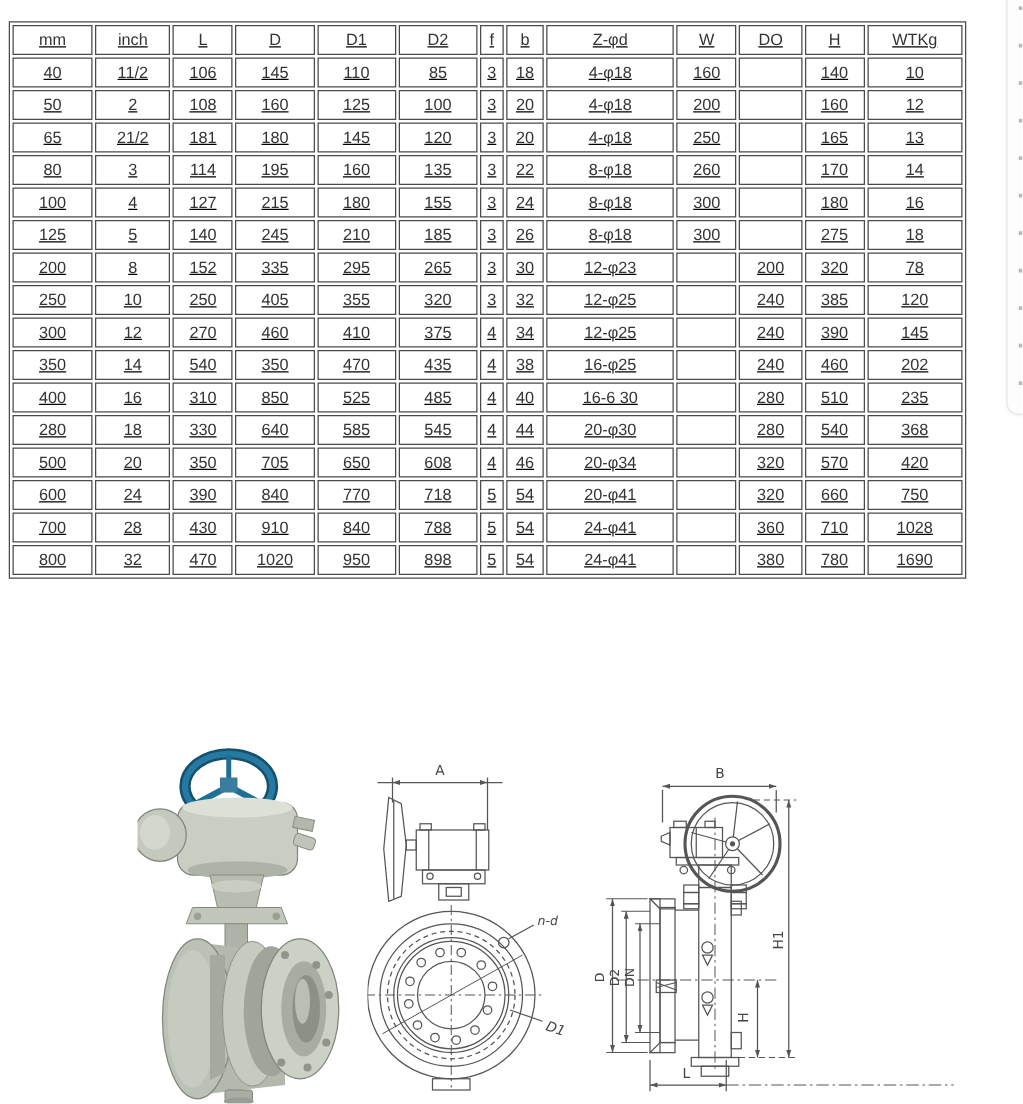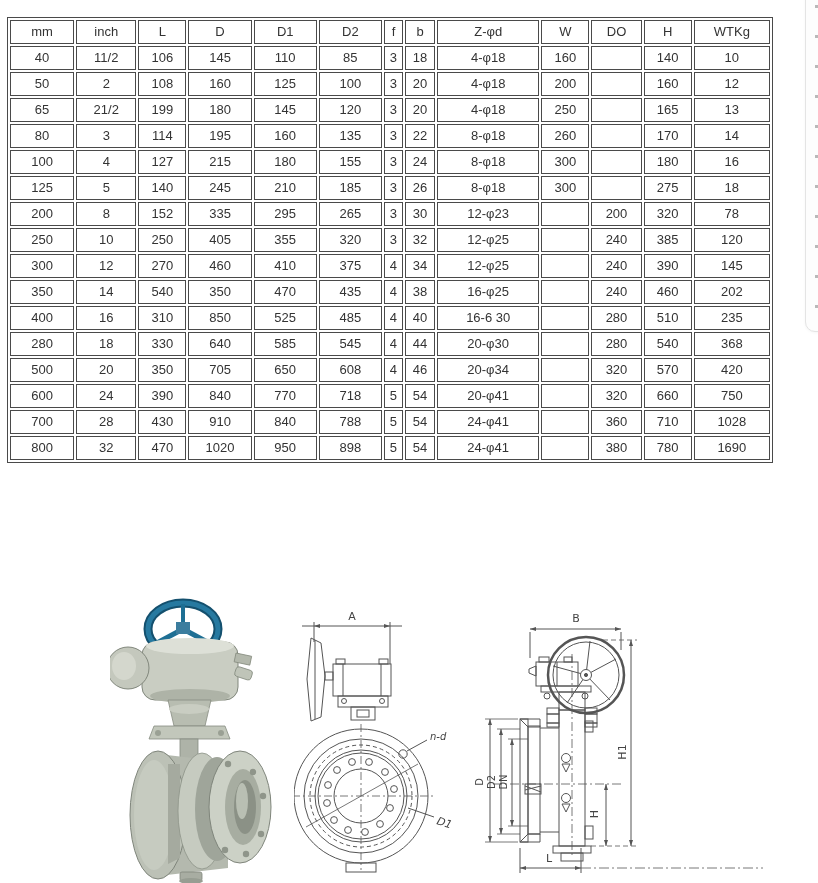--- a/index.html
+++ b/index.html
@@ -1,20 +1,20 @@
 <!DOCTYPE html>
 <html><head>
 <meta charset="utf-8">
 <style>
   html,body{margin:0;padding:0;background:#fff;}
   .page{position:relative;width:818px;height:883px;background:#ffffff;overflow:hidden;
         font-family:"Liberation Sans","DejaVu Sans",sans-serif;}
   
   .dim-table{position:absolute;left:7px;top:17px;width:766px;table-layout:fixed;
-             border-collapse:separate;border-spacing:2px;border:1px solid #4a4a4a;background:#fff;}
+             border-collapse:separate;border-spacing:2px;border:1px solid #4a4a4a;background:#fff;text-decoration:underline;}
   .dim-table th,.dim-table td{border:1px solid #4a4a4a;text-align:center;vertical-align:middle;
              font-size:13px;font-weight:normal;color:#333;height:22px;line-height:22px;
              padding:0 1px;overflow:hidden;white-space:nowrap;background:#fff;}
   
   .figure{position:absolute;}
   .fig-photo{left:110px;top:596px;width:172px;height:287px;}
   .fig-front{left:294px;top:596px;width:170px;height:287px;}
   .fig-side{left:463px;top:596px;width:355px;height:287px;}
   svg text{font-family:"DejaVu Sans","Liberation Sans",sans-serif;}
   
@@ -88,21 +88,21 @@
           <td>20</td>
           <td>4-φ18</td>
           <td>200</td>
           <td></td>
           <td>160</td>
           <td>12</td>
         </tr>
         <tr>
           <td>65</td>
           <td>21/2</td>
-          <td>199</td>
+          <td>181</td>
           <td>180</td>
           <td>145</td>
           <td>120</td>
           <td>3</td>
           <td>20</td>
           <td>4-φ18</td>
           <td>250</td>
           <td></td>
           <td>165</td>
           <td>13</td>

